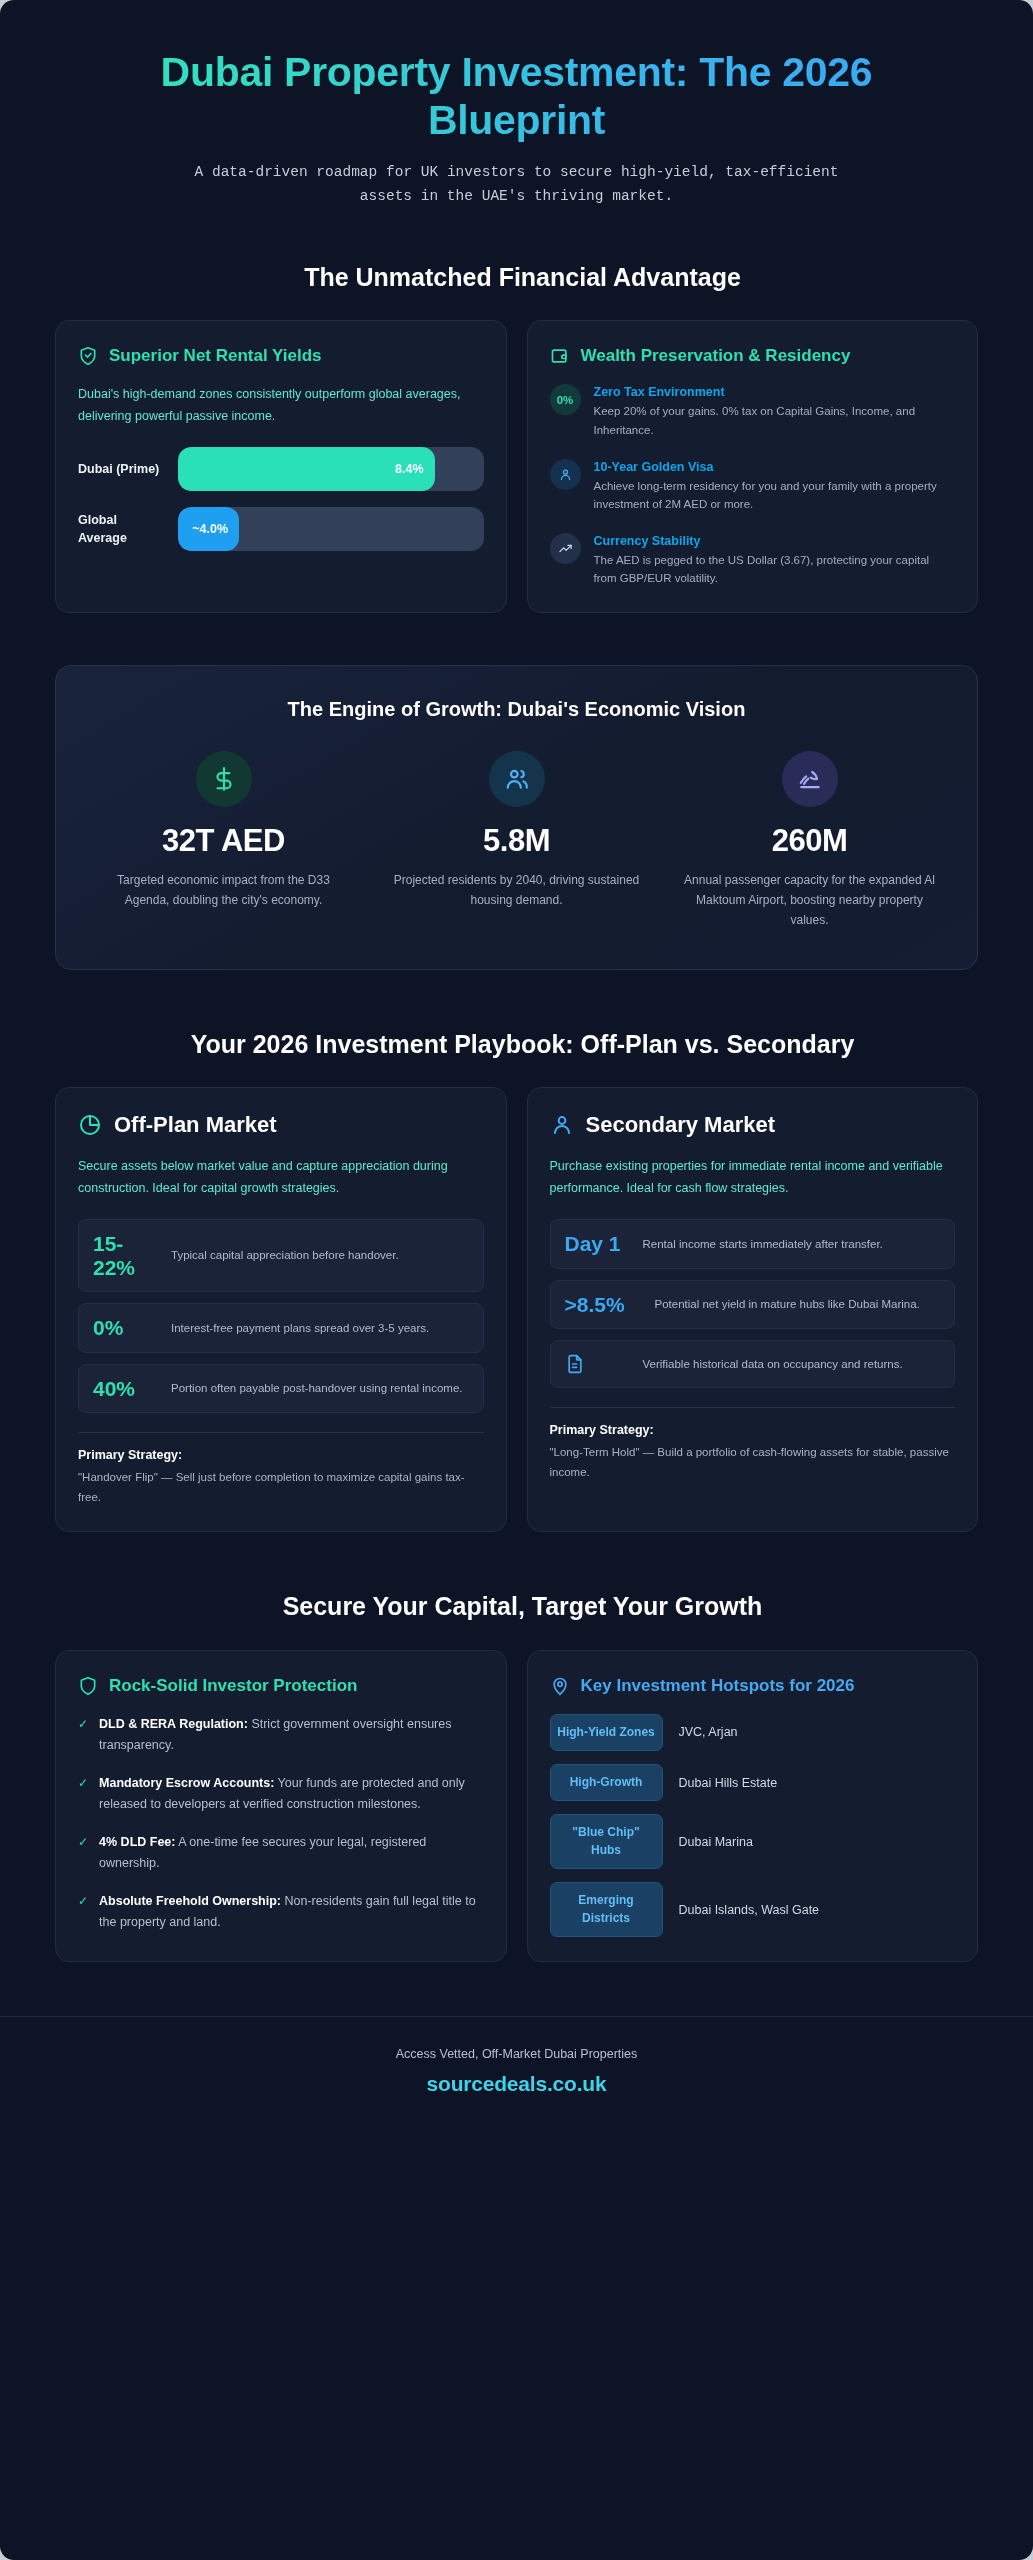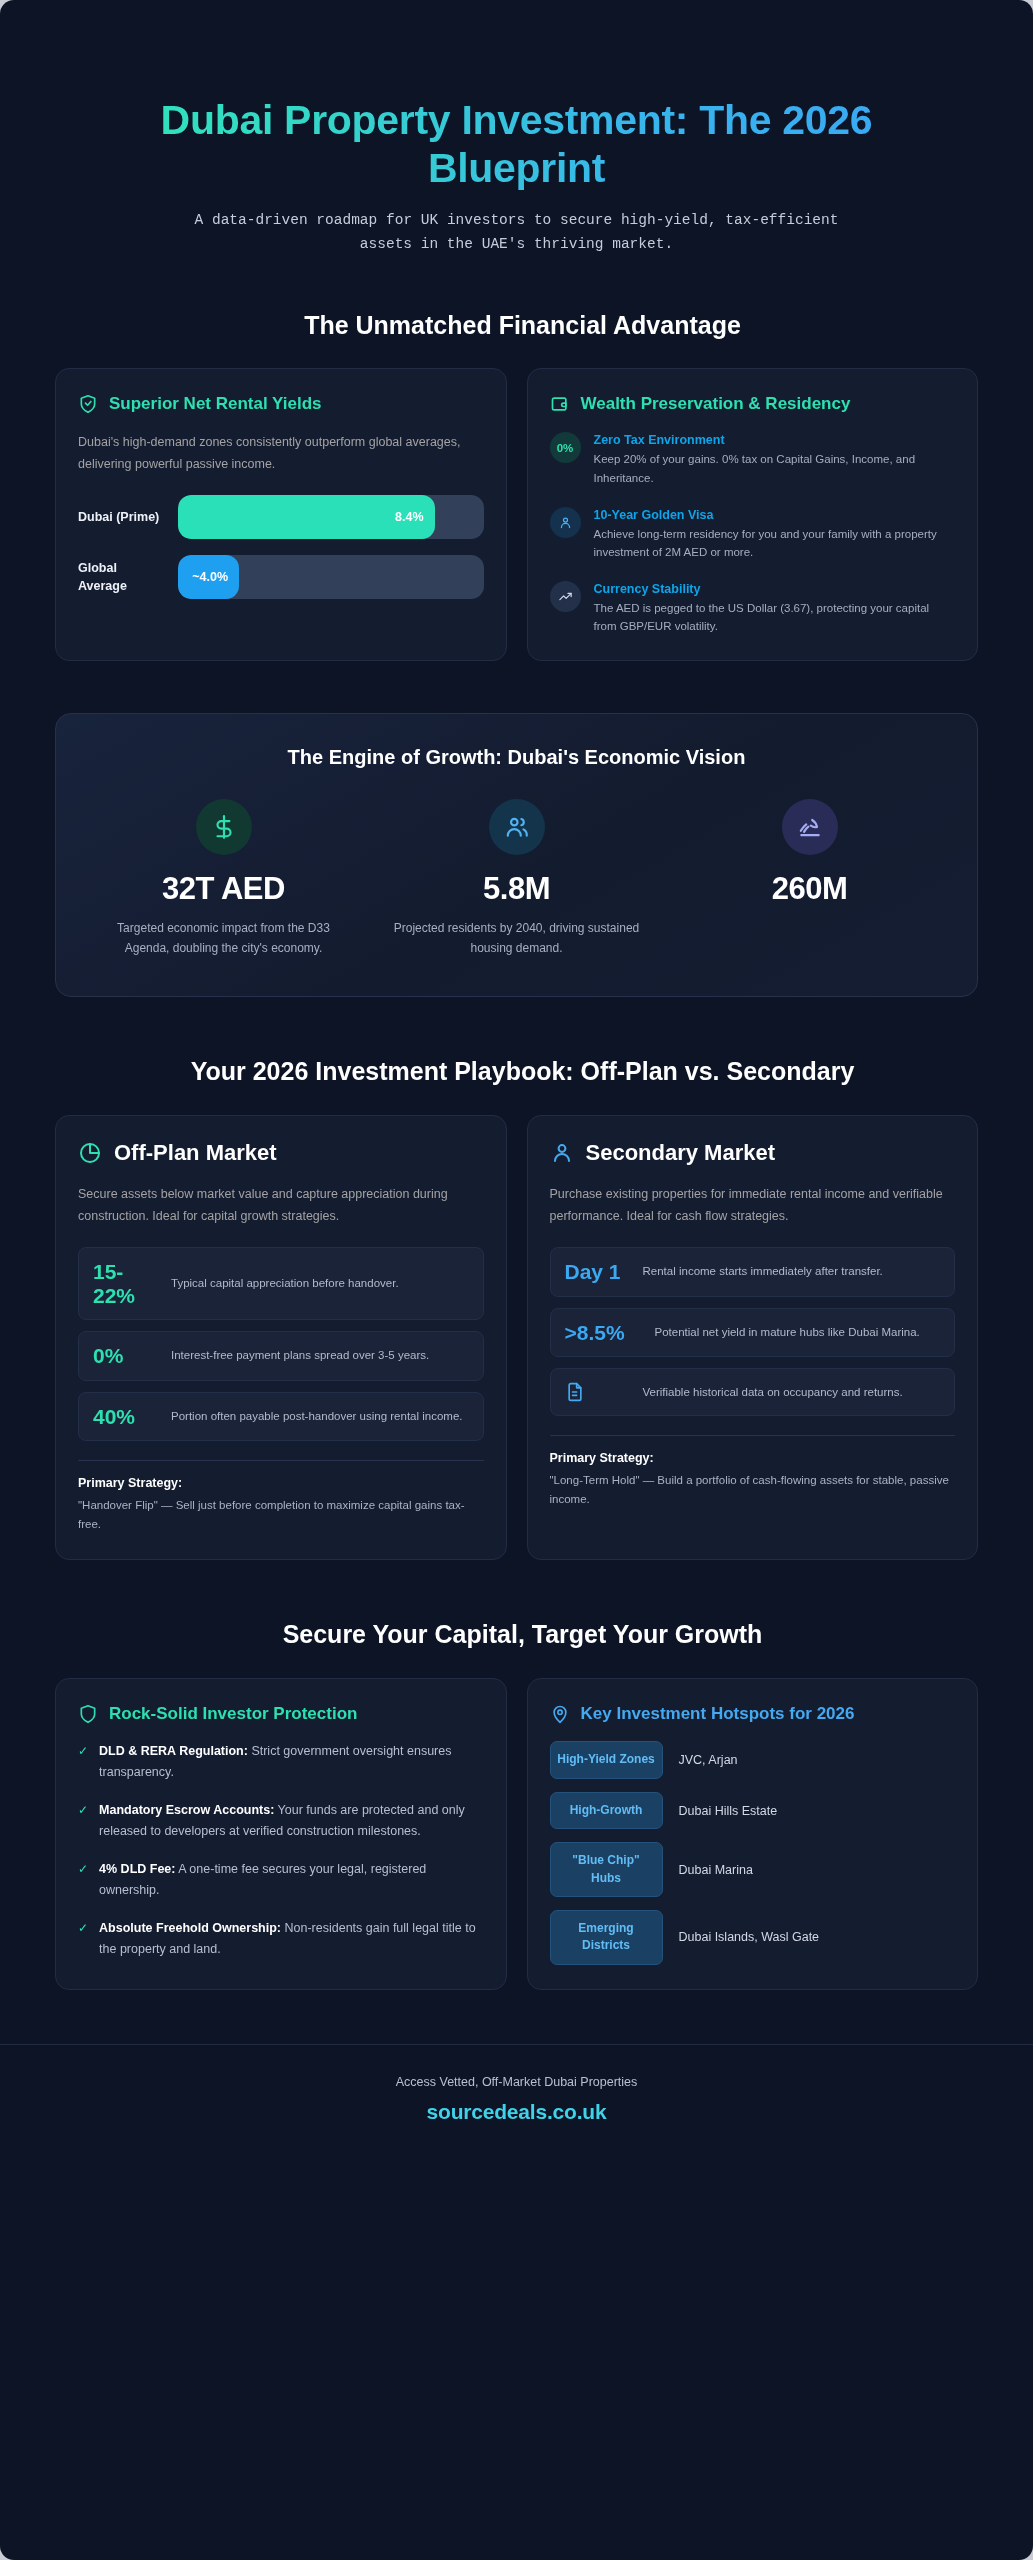--- a/index.html
+++ b/index.html
@@ -17,21 +17,21 @@
     background: #0d1426;
     position: relative;
     padding: 0 0 0 0;
     border-radius: 14px;
     overflow: hidden;
   }
 
   .wrap { padding: 0 55px; }
 
   
-  .header { padding-top: 48px; text-align: center; margin-top: 48px; }
+  .header { padding-top: 48px; text-align: center; }
   .main-title {
     font-size: 41px;
     line-height: 1.18;
     font-weight: bold;
     letter-spacing: -0.3px;
     background: linear-gradient(90deg, #2ee6b6 0%, #35d7c8 28%, #38b6ec 62%, #3aa5f5 100%);
     -webkit-background-clip: text;
     background-clip: text;
     color: transparent;
     -webkit-text-fill-color: transparent;
@@ -86,21 +86,21 @@
     font-size: 17px;
     font-weight: bold;
     line-height: 1.35;
   }
   .t-teal { color: #2ee0b0; }
   .t-blue { color: #45a9f0; }
 
   .card-desc {
     font-size: 12.5px;
     line-height: 1.72;
-    color: #a3a3a3;
+    color: #5eead4;
     margin-bottom: 20px;
   }
 
   
   .bar-row {
     display: flex;
     align-items: center;
     gap: 14px;
     margin-bottom: 16px;
   }
@@ -460,20 +460,21 @@
         <div class="stat">
           <div class="stat-ico si-purple">
             <svg width="26" height="26" viewBox="0 0 24 24" fill="none" stroke="#a5adf5" stroke-width="2" stroke-linecap="round" stroke-linejoin="round">
               <path d="M4 19.5h16"></path>
               <path d="M3.5 15.5c1.5-2.5 3-4.5 5-6"></path>
               <path d="M6.5 16.5c1.2-2 2.4-3.6 4-4.8"></path>
               <path d="M14 5.5c2.5 1.5 4 4 4.5 6.5-2 .5-4 0-5.8-1.2"></path>
             </svg>
           </div>
           <div class="stat-value">260M</div>
+          <div class="stat-text">Annual passenger capacity for the expanded Al Maktoum Airport, boosting nearby property values.</div>
         </div>
 
       </div>
     </div>
   </div>
 
   <div class="section-heading sh-2">Your 2026 Investment Playbook: Off-Plan vs. Secondary</div>
 
   <div class="wrap">
     <div class="grid-2">

